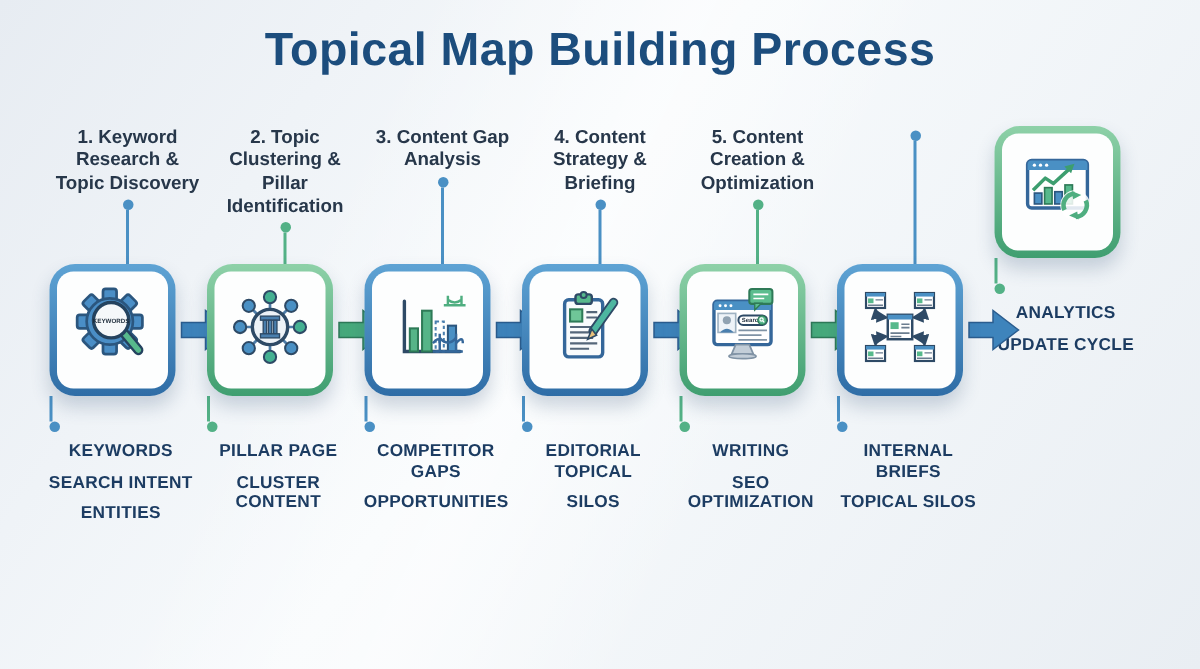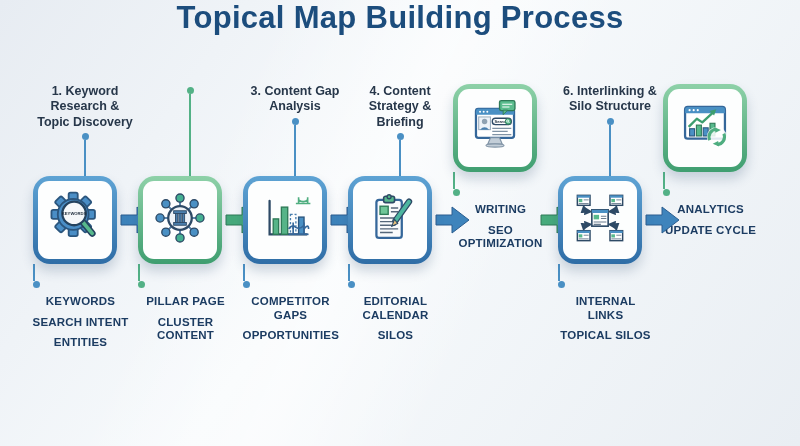--- a/index.html
+++ b/index.html
@@ -10,21 +10,21 @@
   }
   .canvas{
     position:relative;width:800px;height:446px;
     background:linear-gradient(125deg,#e7ecf2 0%,#f7fafc 45%,#e9eef3 100%);
   }
   .sheen{
     position:absolute;inset:0;pointer-events:none;
     background:linear-gradient(115deg,rgba(255,255,255,0) 28%,rgba(255,255,255,0.55) 46%,rgba(255,255,255,0) 62%);
   }
   .main-title{
-    position:relative;text-align:center;
+    position:relative;text-align:center;padding-top:15px;
     font-size:31px;font-weight:bold;color:#1c4d7d;letter-spacing:0.3px;
   }
   .flow{
     position:absolute;top:84px;left:0;width:800px;
     display:flex;justify-content:center;
   }
   .col{
     width:105px;position:relative;
     display:flex;flex-direction:column;align-items:flex-start;
   }
@@ -111,20 +111,21 @@
       </div>
       <div class="arrow">
         <svg width="36" height="30" viewBox="0 0 36 30">
             <path d="M1 10 H17 V2 L34 15 L17 28 V20 H1 Z" fill="#3e84bc" stroke="#2b5d8f" stroke-width="1"></path>
           </svg>
       </div>
     </div>
 
     <div class="col green">
       <div class="head">
+        <div class="step-title">2. Topic Clustering &amp; Pillar Identification</div>
         <div class="dot-top"></div>
         <div class="vline-top"></div>
       </div>
       <div class="box-wrap">
         <div class="box-inner">
           <span>
           <svg width="58" height="58" viewBox="0 0 64 64">
             <g stroke="#4d7ba6" stroke-width="2">
               <line x1="32" y1="32" x2="32" y2="10"></line>
               <line x1="32" y1="32" x2="47.6" y2="16.4"></line>
@@ -230,31 +231,36 @@
             <line x1="53" y1="14" x2="38" y2="35" stroke="#2e4a66" stroke-width="7" stroke-linecap="round"></line>
             <line x1="53" y1="14" x2="38" y2="35" stroke="#4db6a0" stroke-width="4.2" stroke-linecap="round"></line>
             <polygon points="34,41 40.5,38 37,33.5" fill="#e8c17a" stroke="#2e4a66" stroke-width="1.2"></polygon>
           </svg>
           </span>
         </div>
       </div>
       <div class="vline-bottom"></div>
       <div class="dot-bottom"></div>
       <div class="keywords">
-        <div class="kw">EDITORIAL CALENDAR</div>
+        <div class="kw">EDITORIAL TOPICAL</div>
         <div class="kw">SILOS</div>
       </div>
       <div class="arrow">
         <svg width="36" height="30" viewBox="0 0 36 30">
             <path d="M1 10 H17 V2 L34 15 L17 28 V20 H1 Z" fill="#3e84bc" stroke="#2b5d8f" stroke-width="1"></path>
           </svg>
       </div>
     </div>
 
     <div class="col green">
+      <div class="head">
+        <div class="step-title">5. Content Creation &amp; Optimization</div>
+        <div class="dot-top"></div>
+        <div class="vline-top"></div>
+      </div>
       <div class="box-wrap">
         <div class="box-inner">
           <span>
           <svg width="58" height="58" viewBox="0 0 64 64">
             <rect x="11" y="13" width="42" height="32" rx="2.5" fill="#fff" stroke="#35679a" stroke-width="2.5"></rect>
             <path d="M11 15.5 a2.5 2.5 0 0 1 2.5 -2.5 h37 a2.5 2.5 0 0 1 2.5 2.5 V19.5 H11 Z" fill="#4a90c4"></path>
             <circle cx="15.5" cy="16.3" r="1.1" fill="#fff"></circle>
             <circle cx="19.5" cy="16.3" r="1.1" fill="#fff"></circle>
             <circle cx="23.5" cy="16.3" r="1.1" fill="#fff"></circle>
             <rect x="14" y="22" width="13" height="14" fill="#eef3f8" stroke="#9fb2c2" stroke-width="1.2"></rect>
@@ -283,21 +289,20 @@
       </div>
       <div class="arrow">
         <svg width="36" height="30" viewBox="0 0 36 30">
             <path d="M1 10 H17 V2 L34 15 L17 28 V20 H1 Z" fill="#47ab7c" stroke="#2e7a57" stroke-width="1"></path>
           </svg>
       </div>
     </div>
 
     <div class="col blue">
       <div class="head">
-        <div class="step-title">6. Interlinking &amp; Silo Structure</div>
         <div class="dot-top"></div>
         <div class="vline-top"></div>
       </div>
       <div class="box-wrap">
         <div class="box-inner">
           <span>
           <svg width="58" height="58" viewBox="0 0 64 64">
             <defs>
               <marker id="m6" viewBox="0 0 6 6" markerWidth="6" markerHeight="6" refX="4.5" refY="3" orient="auto-start-reverse">
                 <path d="M0 0 L6 3 L0 6 Z" fill="#2e4a66"></path>
@@ -337,21 +342,21 @@
             <rect x="23" y="23" width="18" height="3.5" fill="#4a90c4"></rect>
             <rect x="25" y="28.5" width="6" height="5" fill="#57b98c"></rect>
             <path d="M33 30 H39 M33 32.5 H39 M25 36.5 H39 M25 39 H33" stroke="#6b7d8f" stroke-width="1.2"></path>
           </svg>
           </span>
         </div>
       </div>
       <div class="vline-bottom"></div>
       <div class="dot-bottom"></div>
       <div class="keywords">
-        <div class="kw">INTERNAL LINKS</div>
+        <div class="kw">INTERNAL BRIEFS</div>
         <div class="kw">TOPICAL SILOS</div>
       </div>
       <div class="arrow">
         <svg width="36" height="30" viewBox="0 0 36 30">
             <path d="M1 10 H17 V2 L34 15 L17 28 V20 H1 Z" fill="#3e84bc" stroke="#2b5d8f" stroke-width="1"></path>
           </svg>
       </div>
     </div>
 
     <div class="col green">

